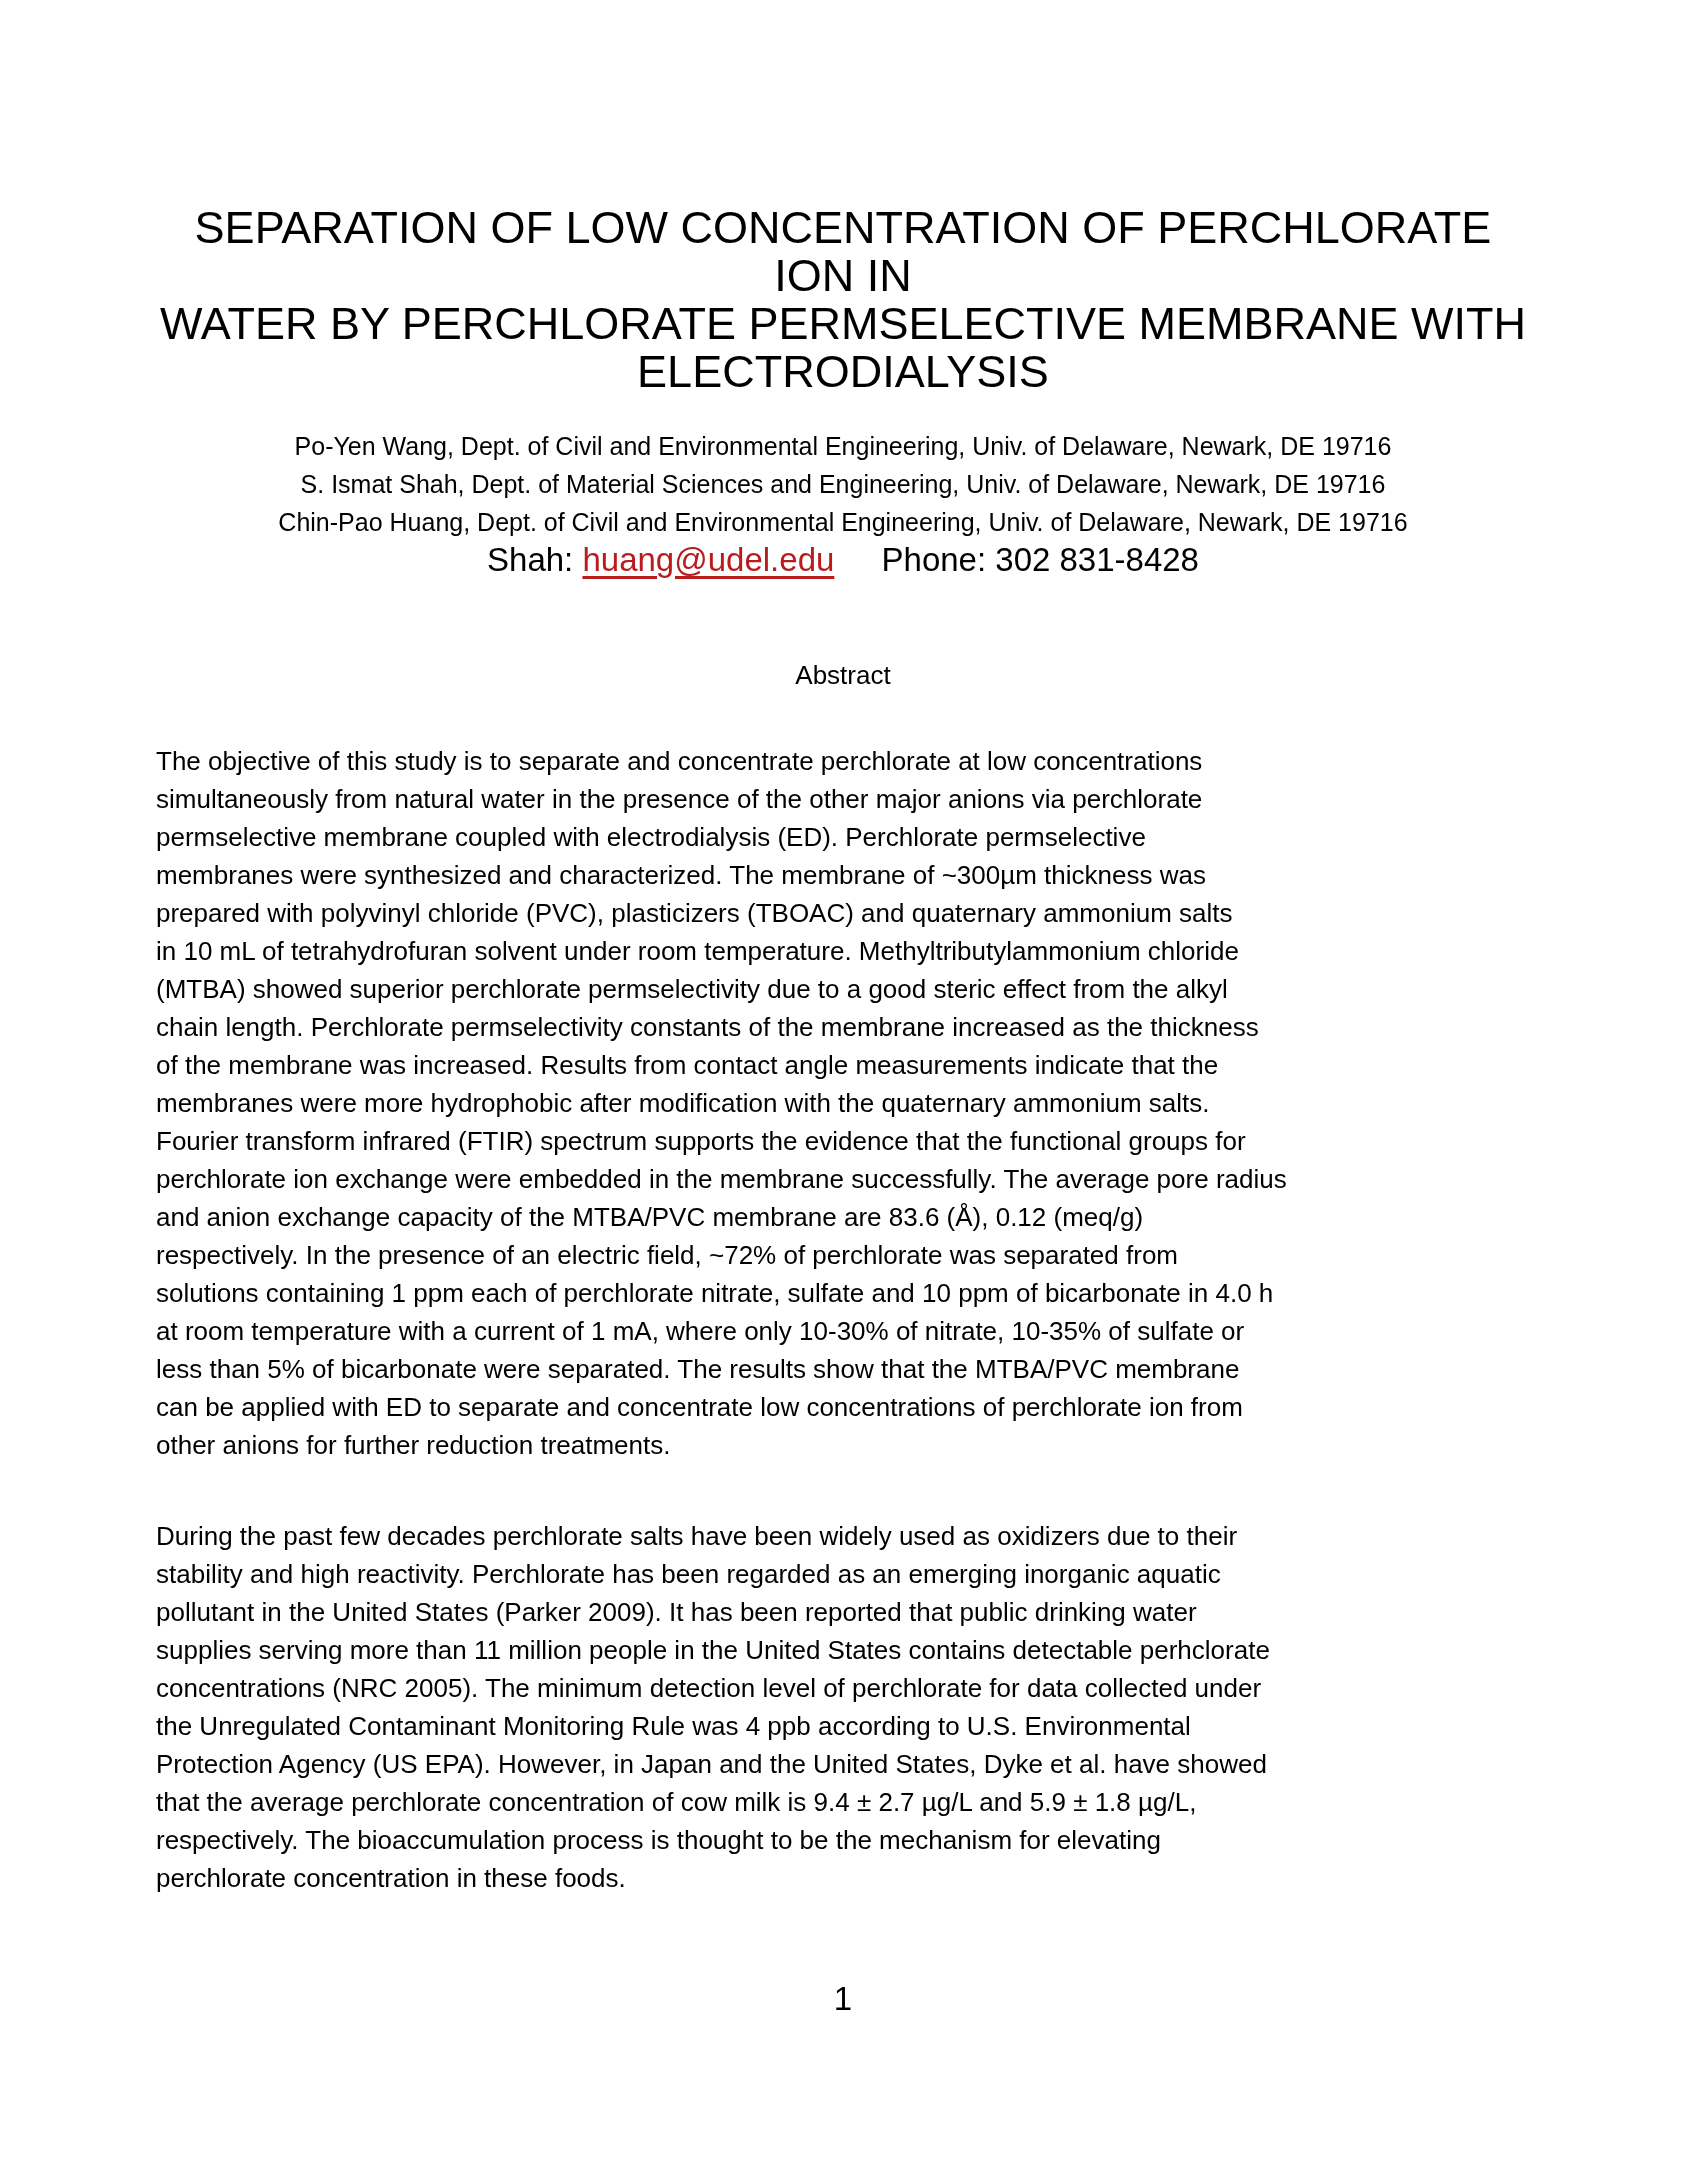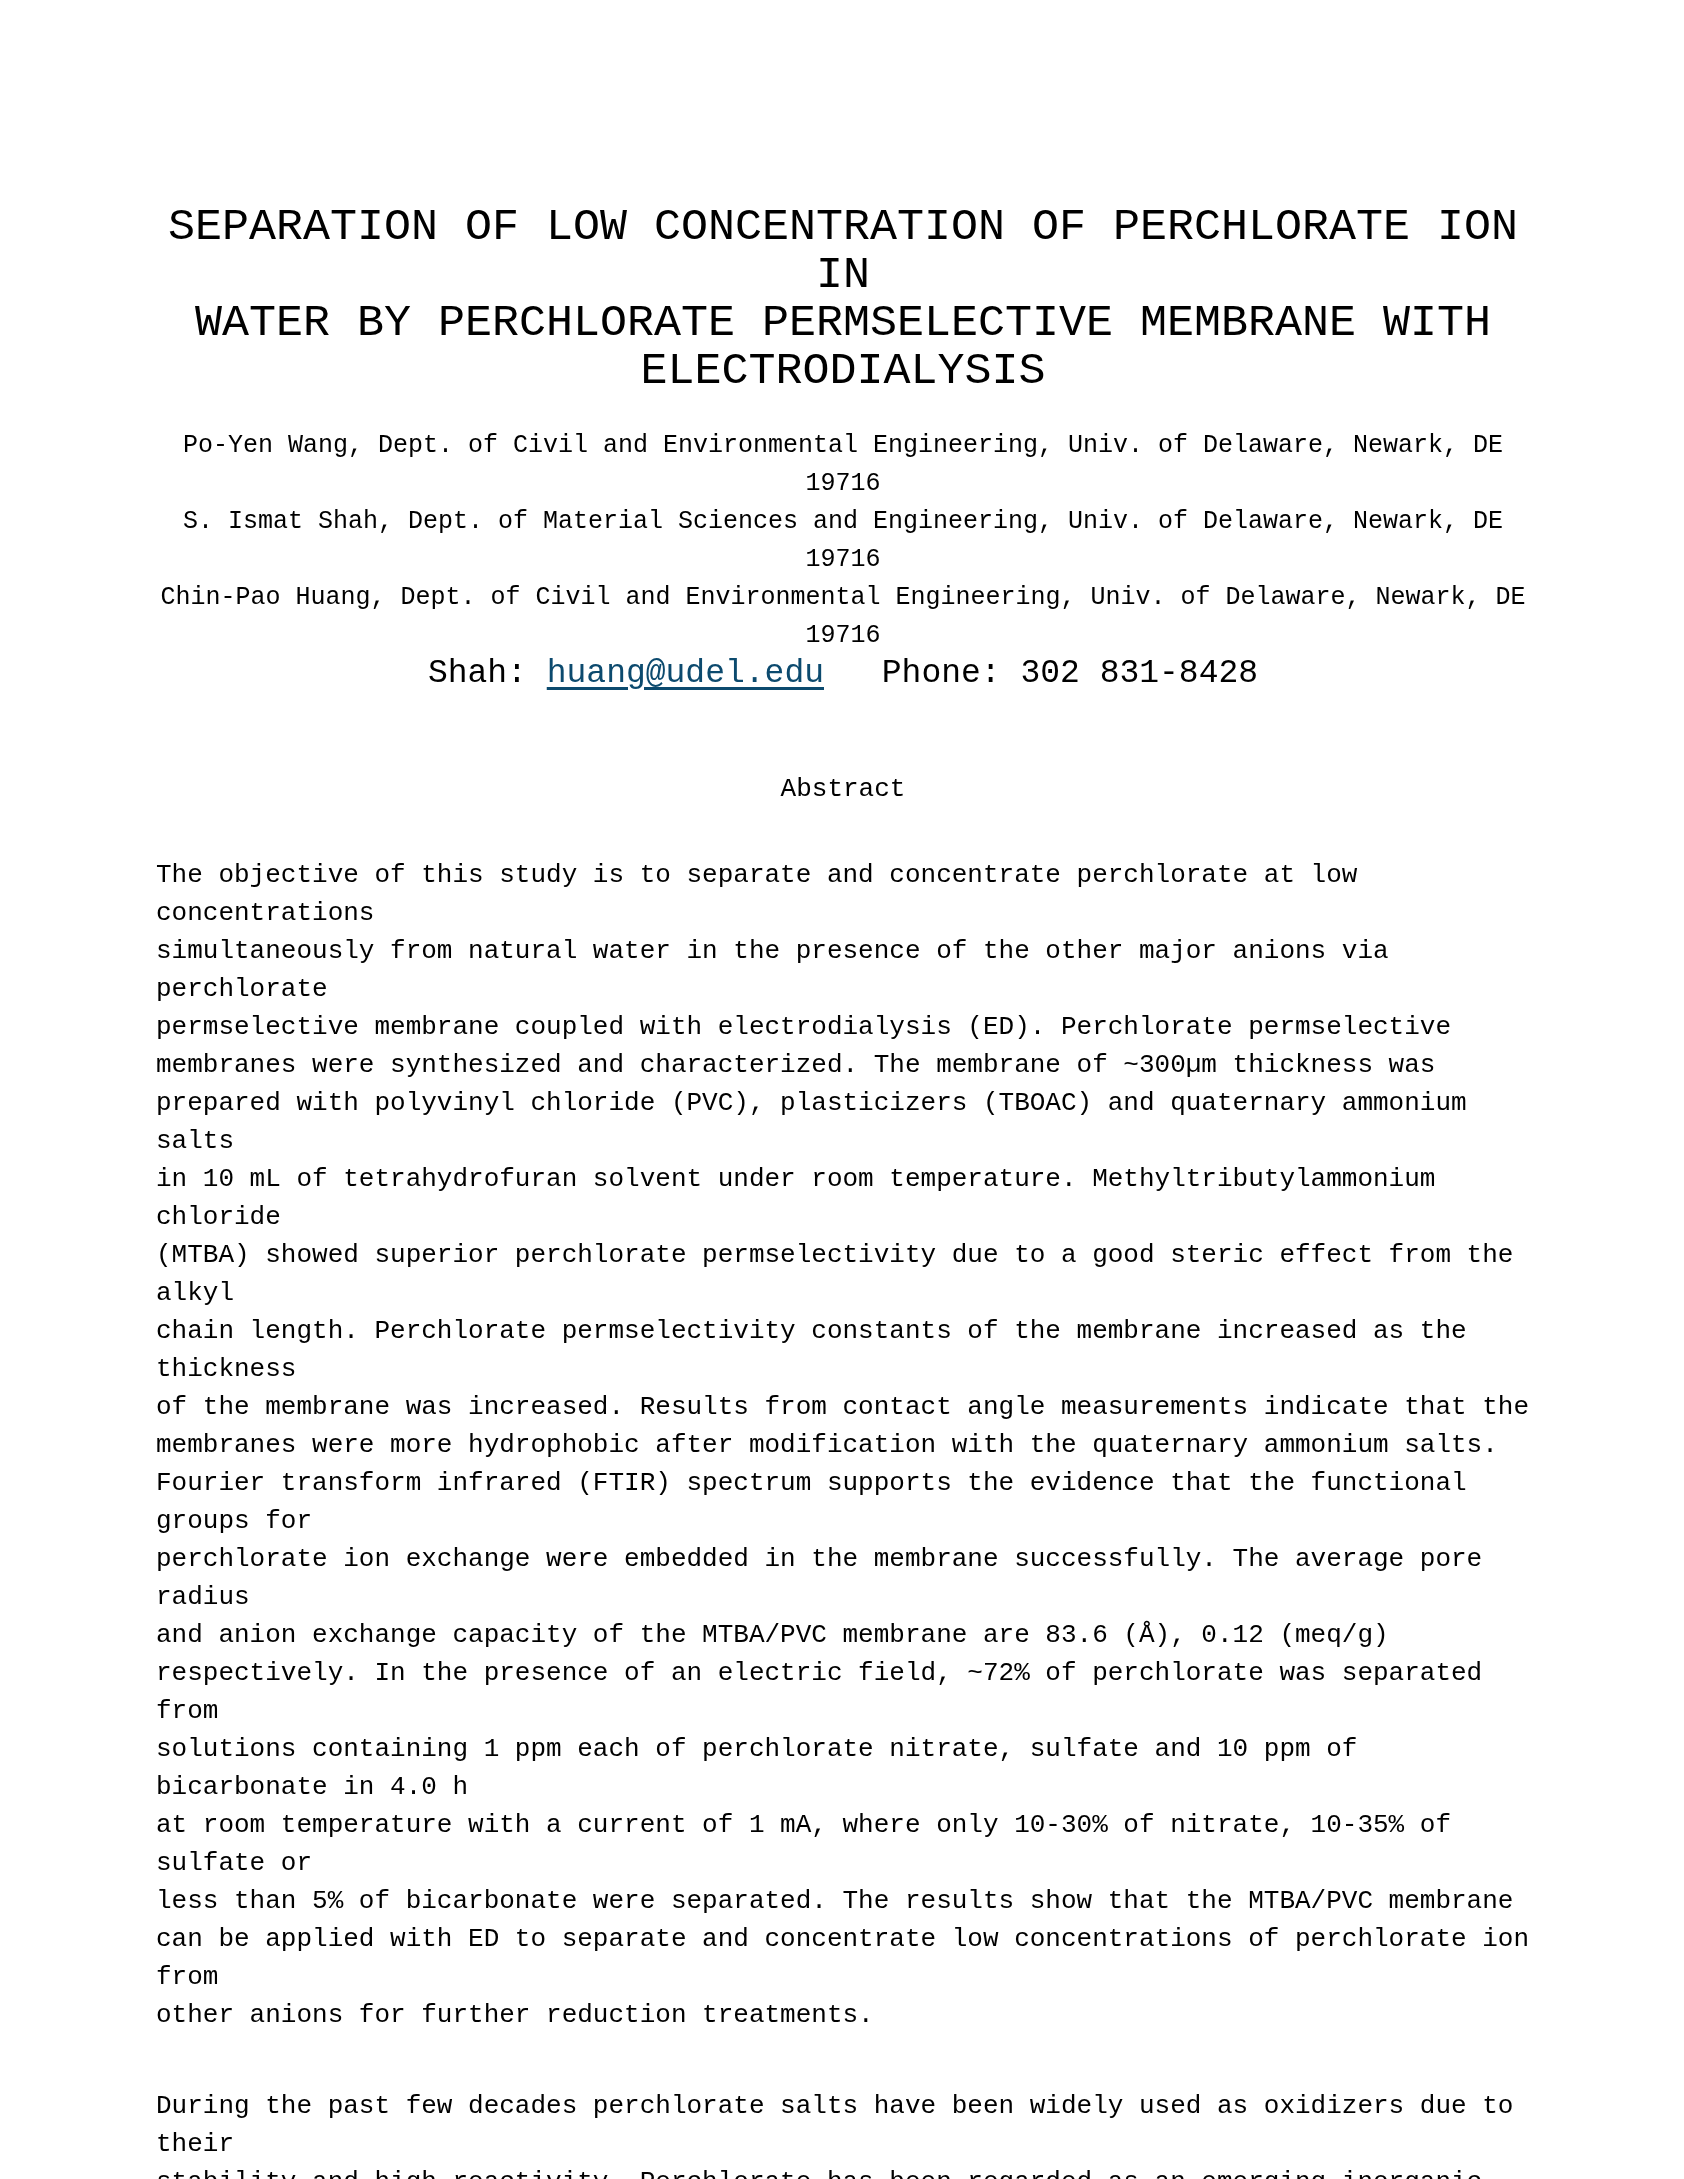--- a/index.html
+++ b/index.html
@@ -8,21 +8,21 @@
     background: #ffffff;
   }
   .page {
     position: relative;
     width: 1684px;
     height: 2179px;
     box-sizing: border-box;
     padding: 204px 154px 0 156px;
     background: #ffffff;
     color: #000000;
-    font-family: Liberation Mono, monospace;
+    font-family: Liberation Sans, sans-serif;
     overflow: hidden;
   }
   .title {
     margin: 0;
     font-size: 45px;
     font-weight: normal;
     line-height: 48px;
     text-align: center;
     white-space: pre-line;
     letter-spacing: 0px;
@@ -33,21 +33,21 @@
     line-height: 38px;
     text-align: center;
     white-space: pre-line;
   }
   .contact {
     font-size: 33px;
     line-height: 38px;
     text-align: center;
   }
   .contact .email {
-    color: #0c4a6e;
+    color: #b91c1c;
     text-decoration: underline;
     text-underline-offset: 5px;
   }
   .contact .phone {
     margin-left: 38px;
     margin-top: 16px;
   }
   .section-heading {
     font-size: 26px;
     font-weight: normal;

